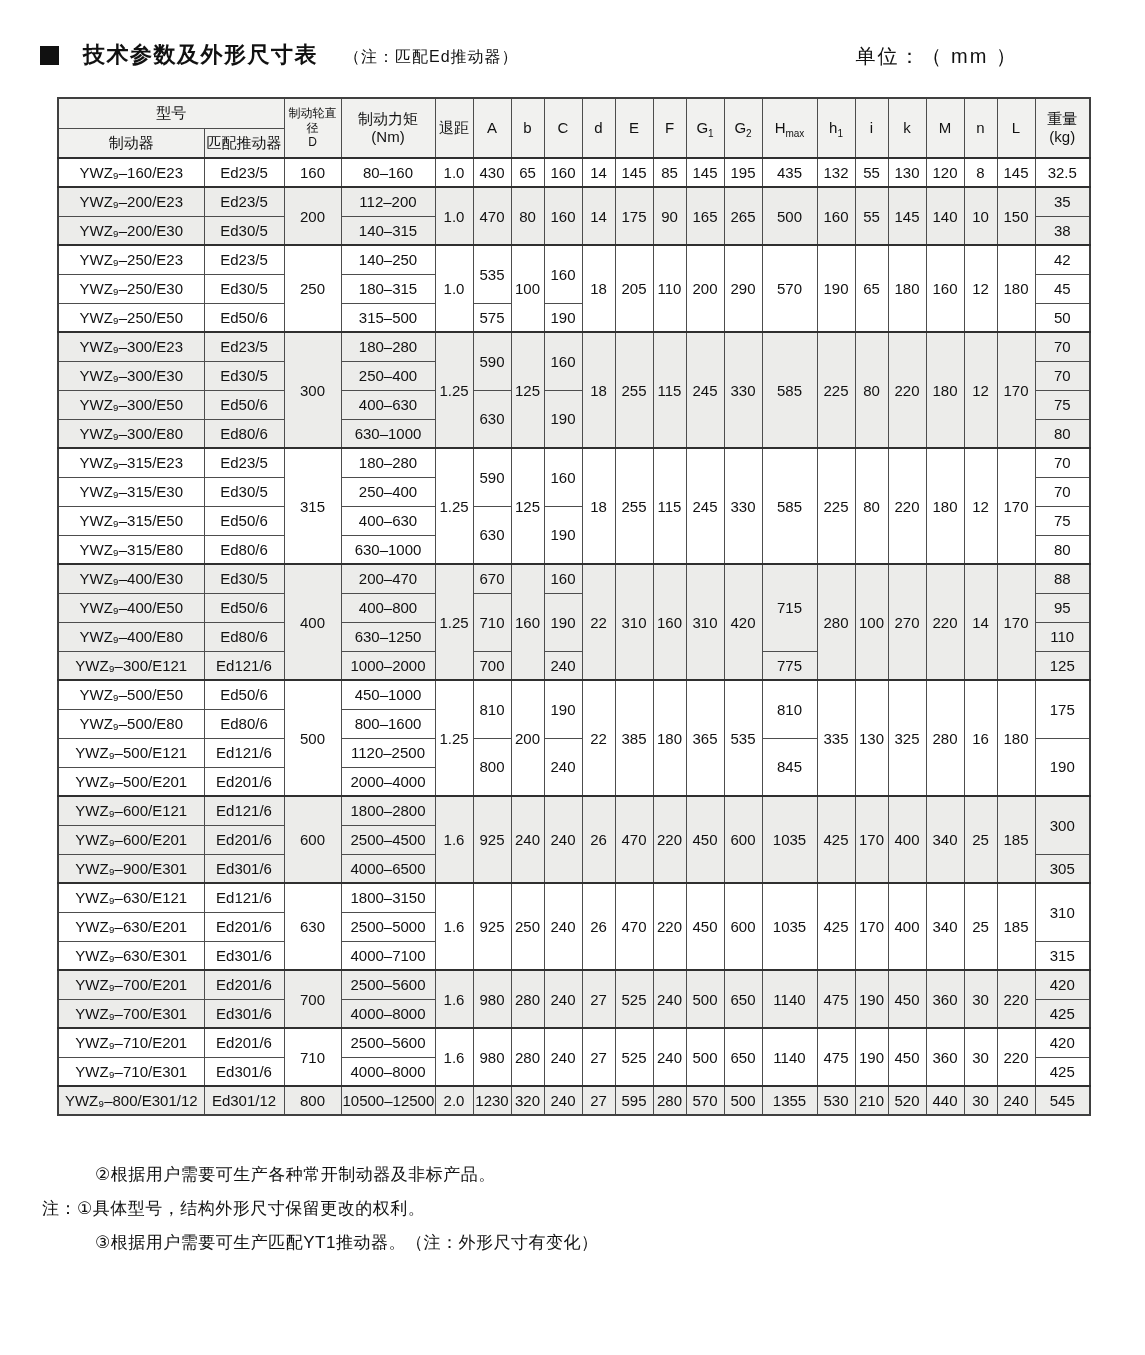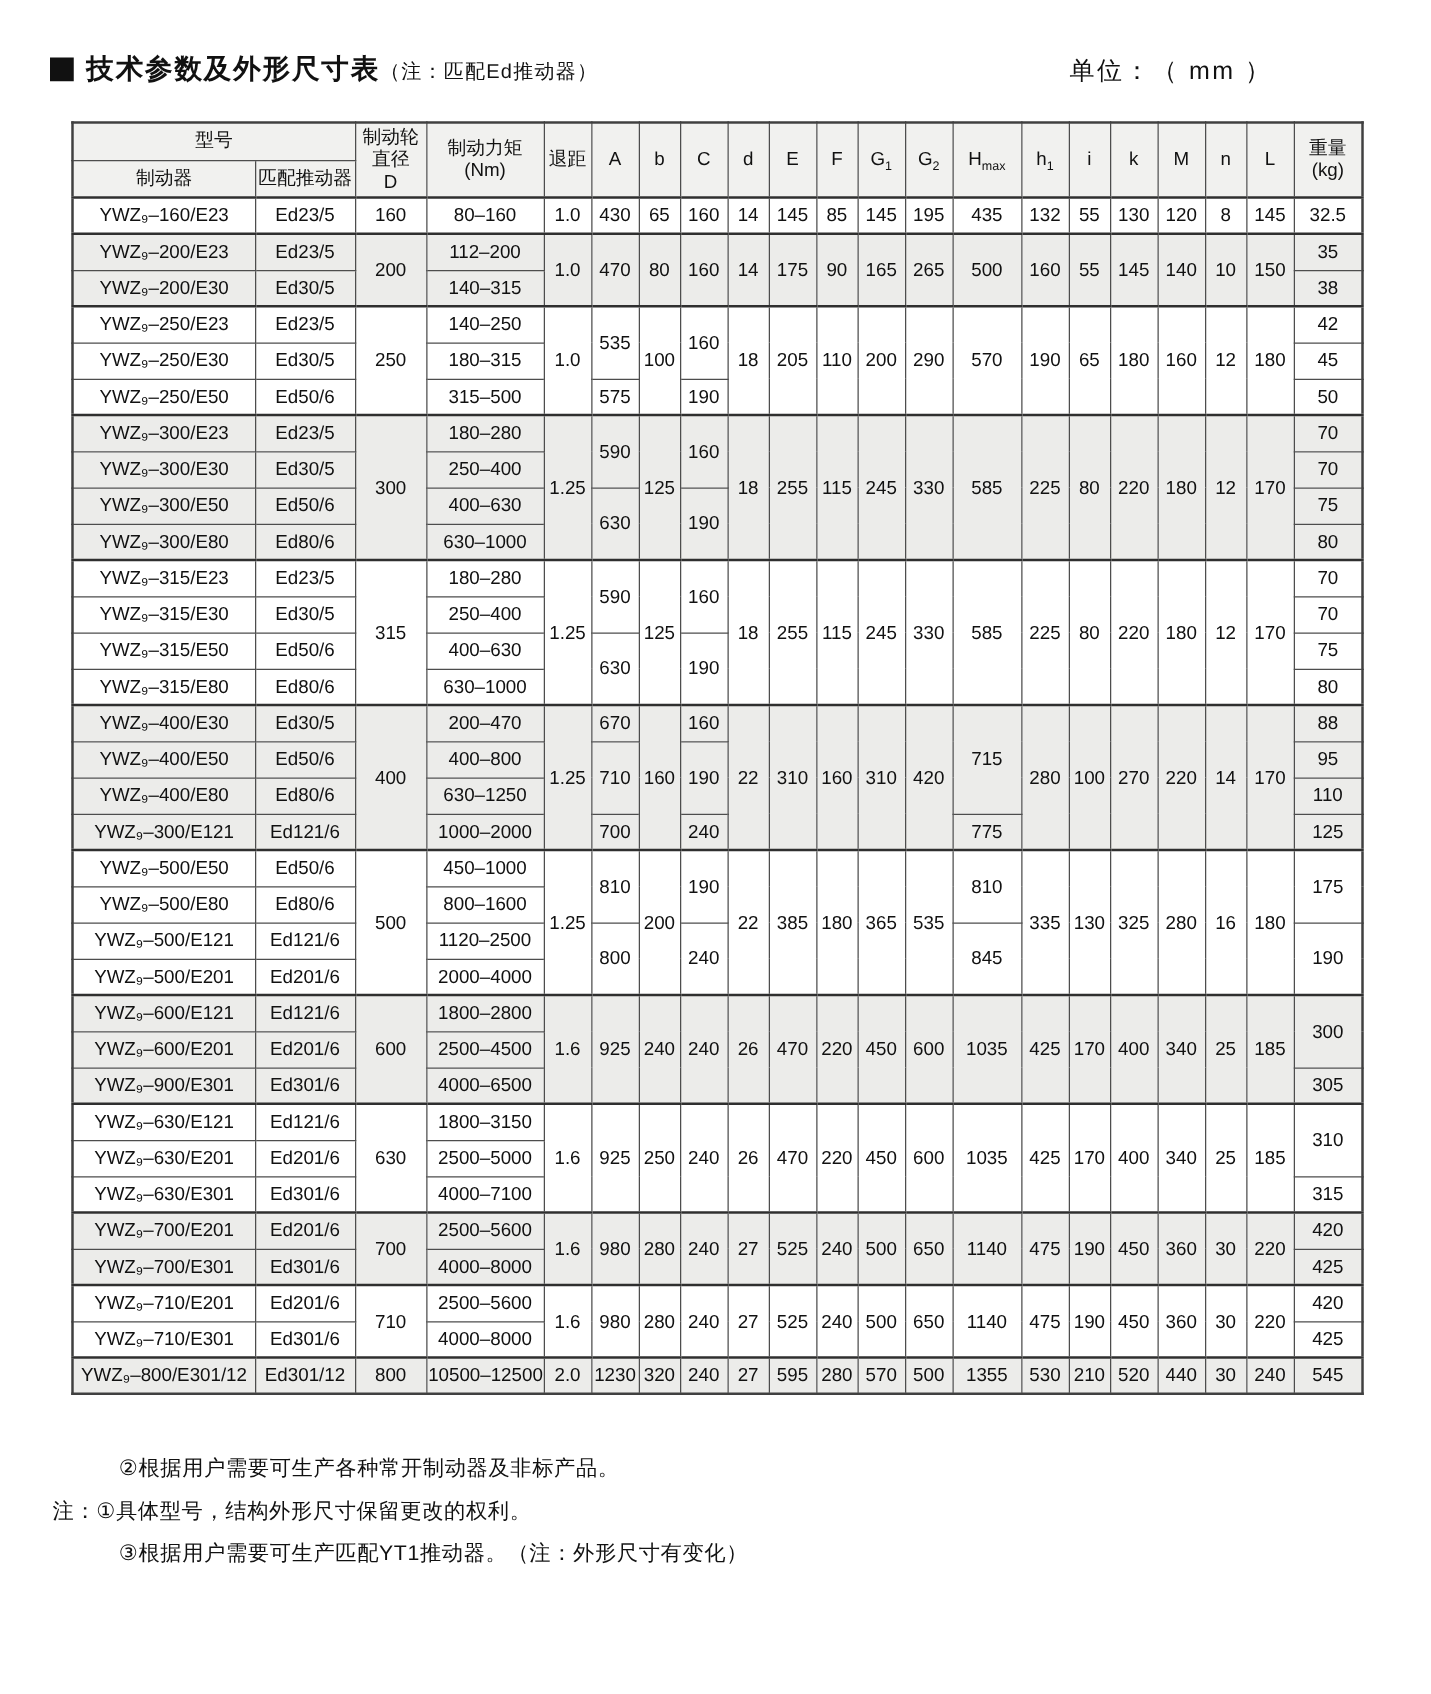--- a/index.html
+++ b/index.html
@@ -8,41 +8,41 @@
     width: 1145px; height: 1355px; position: relative; overflow: hidden;
     font-family: "Liberation Sans", "DejaVu Sans", sans-serif; color: #111;
   }
   .page { position: absolute; inset: 0; }
 
   
   .title-row {
     position: absolute; left: 40px; top: 40px; right: 42px;
     display: flex; justify-content: space-between; align-items: flex-start;
   }
-  .title-left { display: flex; align-items: center; }
+  .title-left { display: flex; align-items: center; gap: 14px; }
   .sq { width: 19px; height: 19px; background: #111; display: inline-block; flex: 0 0 auto; }
   .title { font-size: 22px; font-weight: bold; letter-spacing: 1.5px; margin-left: 10px; }
-  .title-note { font-size: 16px; margin-left: 0; padding-top: 4px; letter-spacing: 1px; }
+  .title-note { font-size: 16px; margin-left: 12px; padding-top: 4px; letter-spacing: 1px; }
   .unit { font-size: 20px; padding-top: 3px; margin-right: 85px; letter-spacing: 2px; }
 
   
   table.spec {
     position: absolute; left: 57px; top: 97px; width: 1032px;
     border-collapse: collapse; table-layout: fixed;
     border: 2px solid #404040;
   }
   .spec th, .spec td {
     border: 1px solid #4d4d4d;
     text-align: center; vertical-align: middle;
     font-weight: normal; padding: 0 1px; overflow: hidden; white-space: nowrap;
   }
   .spec thead th {
     height: 30px; background: #f1f1ef; font-size: 15px; line-height: 1.2; white-space: normal;
   }
-  .spec thead th.small { font-size: 15px; margin-top: 41px; }
+  .spec thead th.small { font-size: 12px; margin-top: 41px; }
   .spec td { height: 29px; font-size: 15px; background: #ffffff; line-height: 1; }
   .spec tr.shade td { background: #ececea; }
   .spec tbody tr.gs td { border-top: 2px solid #2f2f2f; }
   .spec sub { font-size: 10px; line-height: 0; }
 
   
   .notes { position: absolute; left: 42px; top: 1158px; font-size: 17px; line-height: 34px; letter-spacing: 0.5px; }
   .note-line.indent { padding-left: 53px; }
 </style>
 </head>

